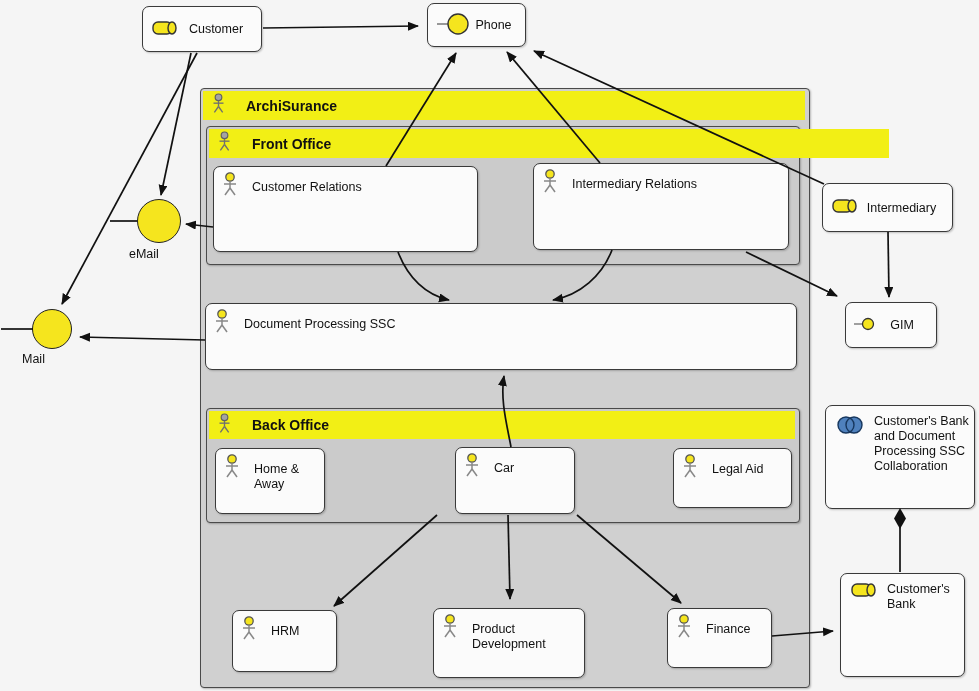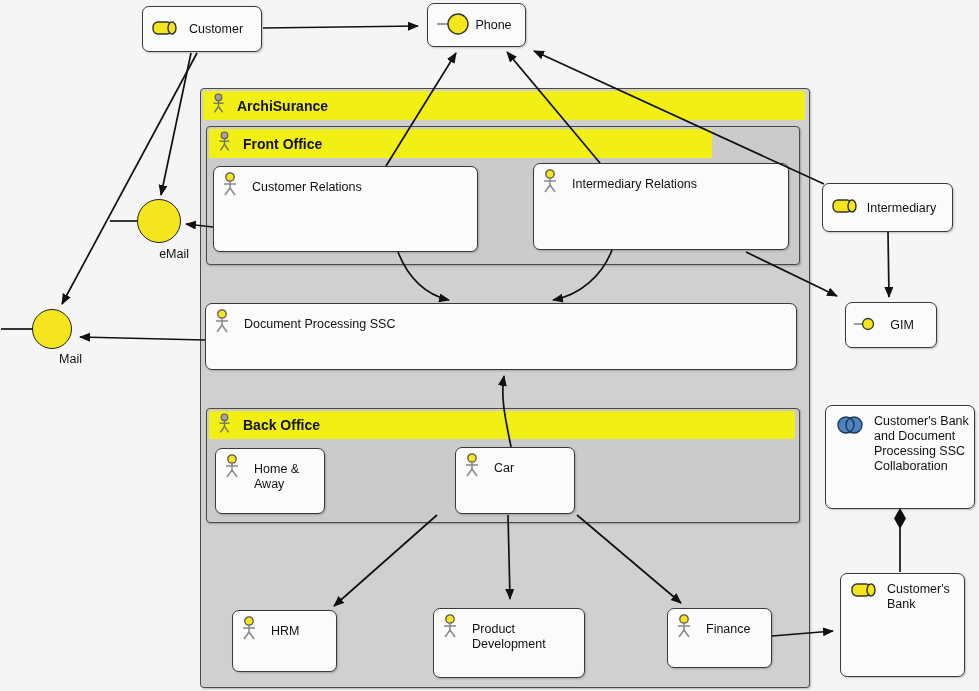--- a/index.html
+++ b/index.html
@@ -10,40 +10,40 @@
     color:#111;
   }
   .container {
     position:absolute; background:#d0d0d0;
     border:1px solid #4a4a4a; border-radius:4px;
     box-shadow:1px 1px 2px rgba(0,0,0,.25);
   }
   .container.inner { background:#cbcbcb; }
   .band {
     position:absolute; background:#f2ef15;
-    display:flex; align-items:center; gap:11px; padding-left:8px;
+    display:flex; align-items:center; gap:20px; padding-left:8px;
     font-weight:bold; font-size:14px; box-sizing:border-box;
   }
   .node {
     position:absolute; background:#fbfbfb;
     border:1.4px solid #3a3a3a; border-radius:7px;
     box-shadow:1px 1px 2px rgba(0,0,0,.22);
     font-size:12.5px; box-sizing:border-box;padding-left:23px;
   }
   .center-node { display:flex; align-items:center; padding:12px 8px; }
   .center-node .label { flex:1; text-align:center; }
   .actor-node .icon { position:absolute; left:7px; top:5px; }
   .actor-node .label { position:absolute; left:38px; top:13px; right:6px; line-height:15px; }
   .top-node { display:flex; align-items:flex-start; gap:9px; padding:8px 0 6px 9px; }
   .top-node .label { line-height:15px; }
   .iface-circle {
     position:absolute; border-radius:50%;
     background:#f5e51e; border:1.6px solid #222; box-sizing:border-box;
   }
-  .circle-label { position:absolute; width:60px; text-align:right; font-size:12.5px; }
+  .circle-label { position:absolute; width:60px; text-align:left; font-size:12.5px; }
   .edges { position:absolute; left:0; top:0; z-index:6; pointer-events:none; }
   .z1{z-index:1}.z2{z-index:2}.z3{z-index:3}.z4{z-index:4}
 </style>
 </head>
 <body>
 
 <div class="stage">
 
   <div class="container z1" style="left:200px;top:88px;width:608px;height:598px;"></div>
   <div class="band z2" style="left:203px;top:91px;width:602px;height:29px;">
@@ -53,21 +53,21 @@
           <line x1="9" y1="9" x2="9" y2="16" stroke="#6f6f6f" stroke-width="1.6"></line>
           <line x1="3" y1="12" x2="15" y2="12" stroke="#6f6f6f" stroke-width="1.6"></line>
           <line x1="9" y1="16" x2="4" y2="23" stroke="#6f6f6f" stroke-width="1.6"></line>
           <line x1="9" y1="16" x2="14" y2="23" stroke="#6f6f6f" stroke-width="1.6"></line>
         </svg>
     </span>
     <span class="label">ArchiSurance</span>
   </div>
 
   <div class="container inner z2" style="left:206px;top:126px;width:592px;height:137px;"></div>
-  <div class="band z3" style="left:209px;top:129px;width:503px;height:29px;">
+  <div class="band z3" style="left:209px;top:129px;width:680px;height:29px;">
     <span class="icon">
       <svg width="15" height="22" viewBox="0 0 18 26">
           <circle cx="9" cy="5" r="4" fill="#a3a3a3" stroke="#5f5f5f" stroke-width="1.4"></circle>
           <line x1="9" y1="9" x2="9" y2="16" stroke="#6f6f6f" stroke-width="1.6"></line>
           <line x1="3" y1="12" x2="15" y2="12" stroke="#6f6f6f" stroke-width="1.6"></line>
           <line x1="9" y1="16" x2="4" y2="23" stroke="#6f6f6f" stroke-width="1.6"></line>
           <line x1="9" y1="16" x2="14" y2="23" stroke="#6f6f6f" stroke-width="1.6"></line>
         </svg>
     </span>
     <span class="label">Front Office</span>
@@ -165,20 +165,32 @@
           <circle cx="9" cy="5" r="4.2" fill="#f5e51e" stroke="#555" stroke-width="1.3"></circle>
           <line x1="9" y1="9.2" x2="9" y2="16" stroke="#888" stroke-width="1.5"></line>
           <line x1="3" y1="12" x2="15" y2="12" stroke="#888" stroke-width="1.5"></line>
           <line x1="9" y1="16" x2="4" y2="23" stroke="#888" stroke-width="1.5"></line>
           <line x1="9" y1="16" x2="14" y2="23" stroke="#888" stroke-width="1.5"></line>
         </svg>
     </span>
     <span class="label">Home &amp; Away</span>
   </div>
 
+  <div class="node actor-node z4" style="left:673px;top:448px;width:119px;height:60px;">
+    <span class="icon">
+      <svg width="18" height="26" viewBox="0 0 18 26">
+          <circle cx="9" cy="5" r="4.2" fill="#f5e51e" stroke="#555" stroke-width="1.3"></circle>
+          <line x1="9" y1="9.2" x2="9" y2="16" stroke="#888" stroke-width="1.5"></line>
+          <line x1="3" y1="12" x2="15" y2="12" stroke="#888" stroke-width="1.5"></line>
+          <line x1="9" y1="16" x2="4" y2="23" stroke="#888" stroke-width="1.5"></line>
+          <line x1="9" y1="16" x2="14" y2="23" stroke="#888" stroke-width="1.5"></line>
+        </svg>
+    </span>
+    <span class="label">Legal Aid</span>
+  </div>
 
   <div class="node actor-node z4" style="left:232px;top:610px;width:105px;height:62px;">
     <span class="icon">
       <svg width="18" height="26" viewBox="0 0 18 26">
           <circle cx="9" cy="5" r="4.2" fill="#f5e51e" stroke="#555" stroke-width="1.3"></circle>
           <line x1="9" y1="9.2" x2="9" y2="16" stroke="#888" stroke-width="1.5"></line>
           <line x1="3" y1="12" x2="15" y2="12" stroke="#888" stroke-width="1.5"></line>
           <line x1="9" y1="16" x2="4" y2="23" stroke="#888" stroke-width="1.5"></line>
           <line x1="9" y1="16" x2="14" y2="23" stroke="#888" stroke-width="1.5"></line>
         </svg>

